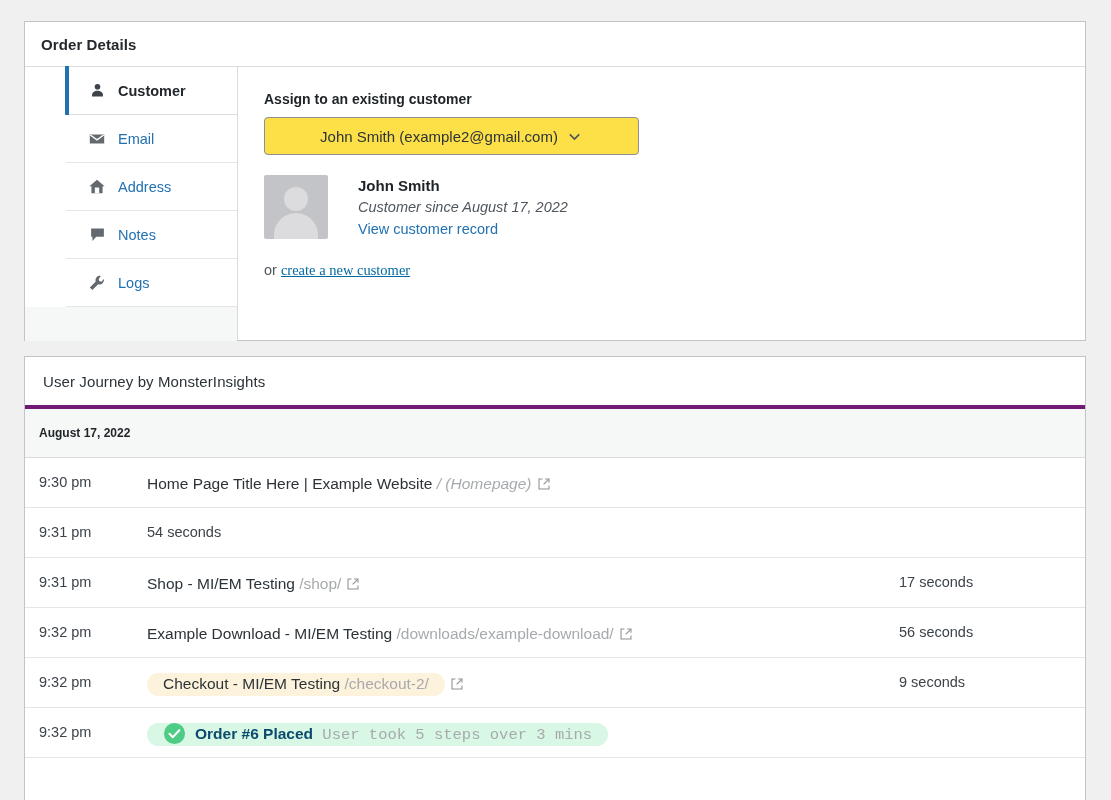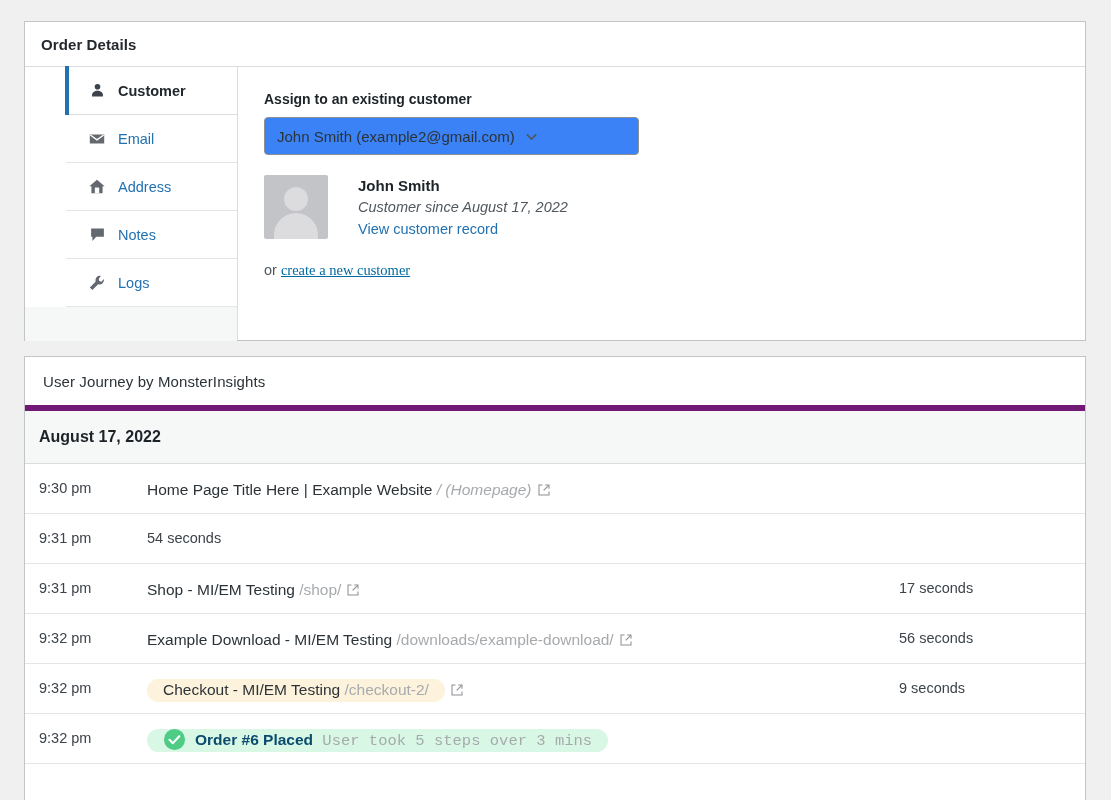--- a/index.html
+++ b/index.html
@@ -100,28 +100,28 @@
     font-weight: 700;
     color: #1d2327;
     margin-bottom: 10px;
   }
   .select-box {
     width: 375px;
     height: 38px;
     box-sizing: border-box;
     border: 1px solid #8c8f94;
     border-radius: 4px;
-    background: #3b82f6;
+    background: #fde047;
     display: flex;
     align-items: center;
     padding: 0 12px;
     font-size: 15px;
     color: #2c3338;
     cursor: pointer;
-    justify-content: flex-start;
+    justify-content: center;
   }
   .select-box .chev {
     color: #50575e;
     display: inline-flex;
     flex: none;
     margin-left: 8px;
   }
 
   .customer-card {
     display: flex;
@@ -190,24 +190,24 @@
     width: 1062px;
     height: 450px;
   }
   .journey-title {
     font-size: 15px;
     color: #2c3338;
     padding: 16px 0 15px 18px;
     letter-spacing: .1px;
   }
   .journey-date {
-    border-top: 6px solid #701a75;
+    border-top: 4px solid #701a75;
     border-bottom: 1px solid #dcdcde;
     background: #f6f7f7;
-    font-size: 16px;
+    font-size: 12px;
     font-weight: 700;
     color: #1d2327;
     padding: 17px 0 17px 14px;
   }
   .j-row {
     display: flex;
     align-items: flex-start;
     border-bottom: 1px solid #e5e5e5;
     min-height: 50px;
     padding: 13px 0 4px 0;

